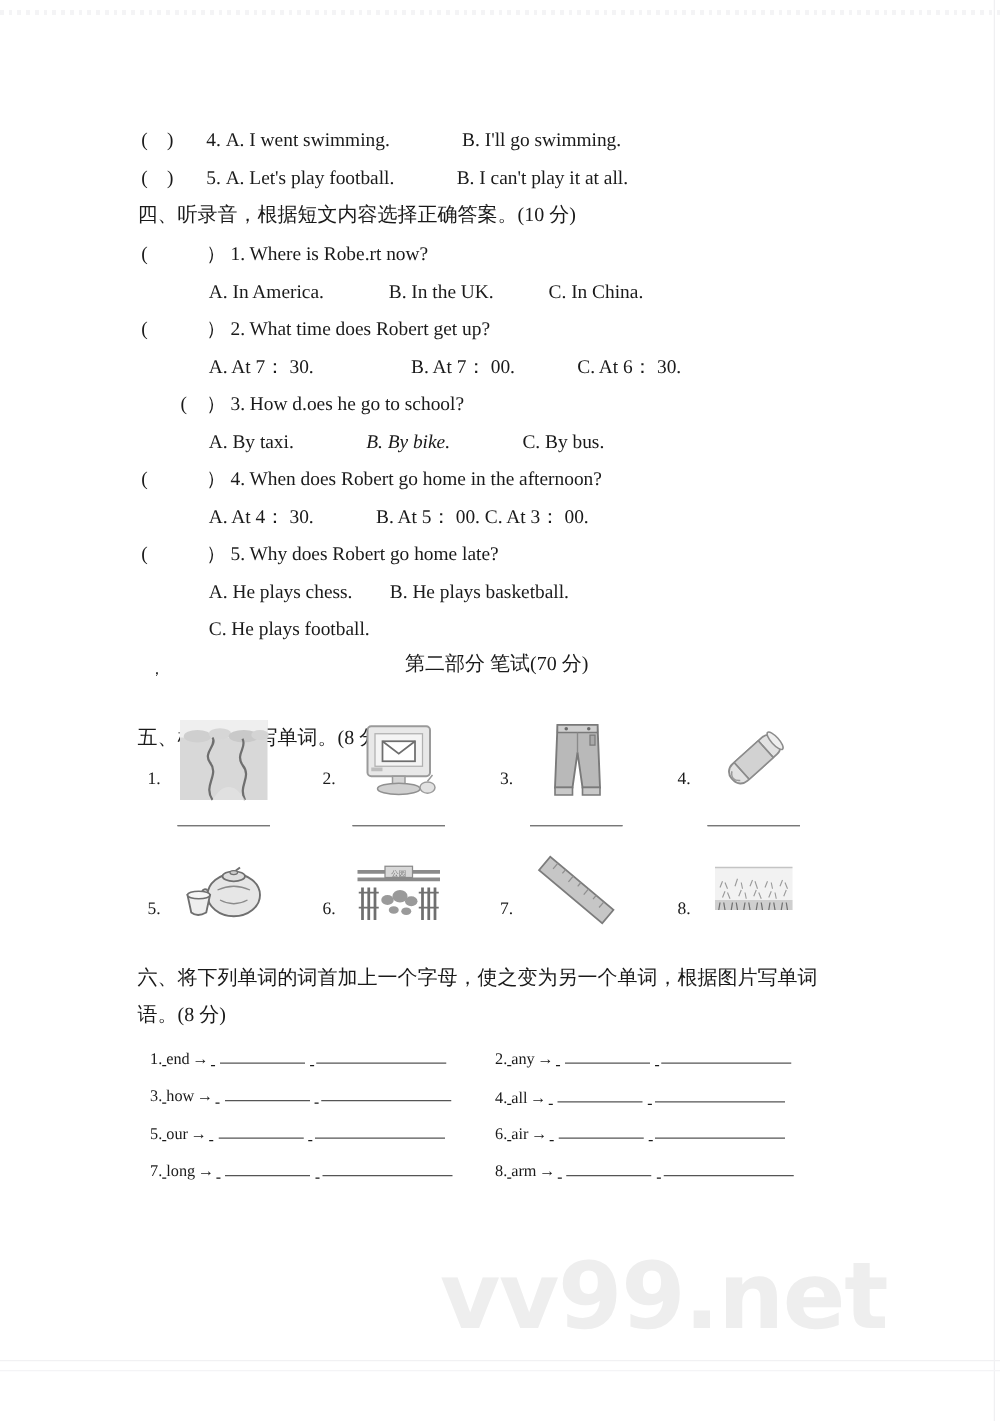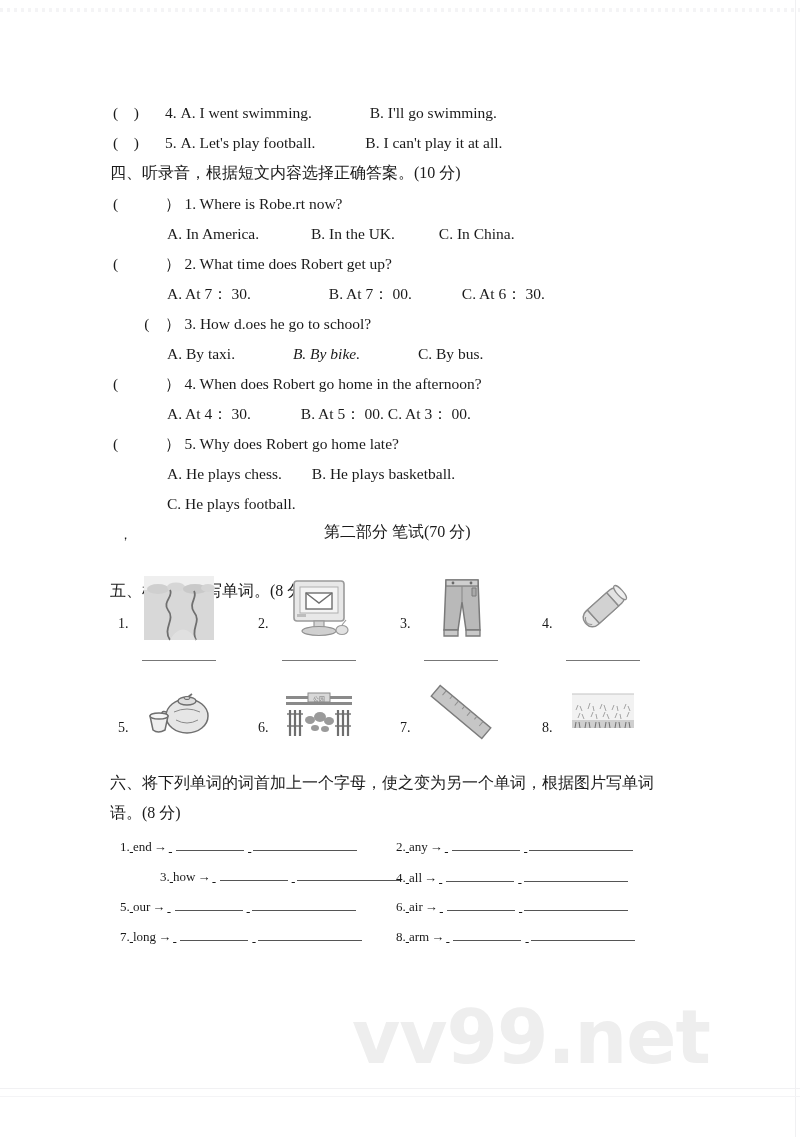--- a/index.html
+++ b/index.html
@@ -407,21 +407,21 @@
 
     <div class="row cn" style="left:110px; top:775px;">六、将下列单词的词首加上一个字母，使之变为另一个单词，根据图片写单词</div>
     <div class="row cn" style="left:110px; top:805px;text-align:center;">语。(8 分)</div>
 
     <div class="word-row" style="left:120px; top:838px;">
       <span class="word-label">1.</span>
       <span class="word-label">end</span><span class="arrow">→</span>
       <span class="blank-s"></span>
       <span class="blank-l"></span>
     </div>
-    <div class="word-row" style="left:120px; top:868px;margin-left:40px;">
+    <div class="word-row" style="left:120px; top:868px;">
       <span class="word-label">3.</span>
       <span class="word-label">how</span><span class="arrow">→</span>
       <span class="blank-s"></span>
       <span class="blank-l"></span>
     </div>
     <div class="word-row" style="left:120px; top:898px;">
       <span class="word-label">5.</span>
       <span class="word-label">our</span><span class="arrow">→</span>
       <span class="blank-s"></span>
       <span class="blank-l"></span>

